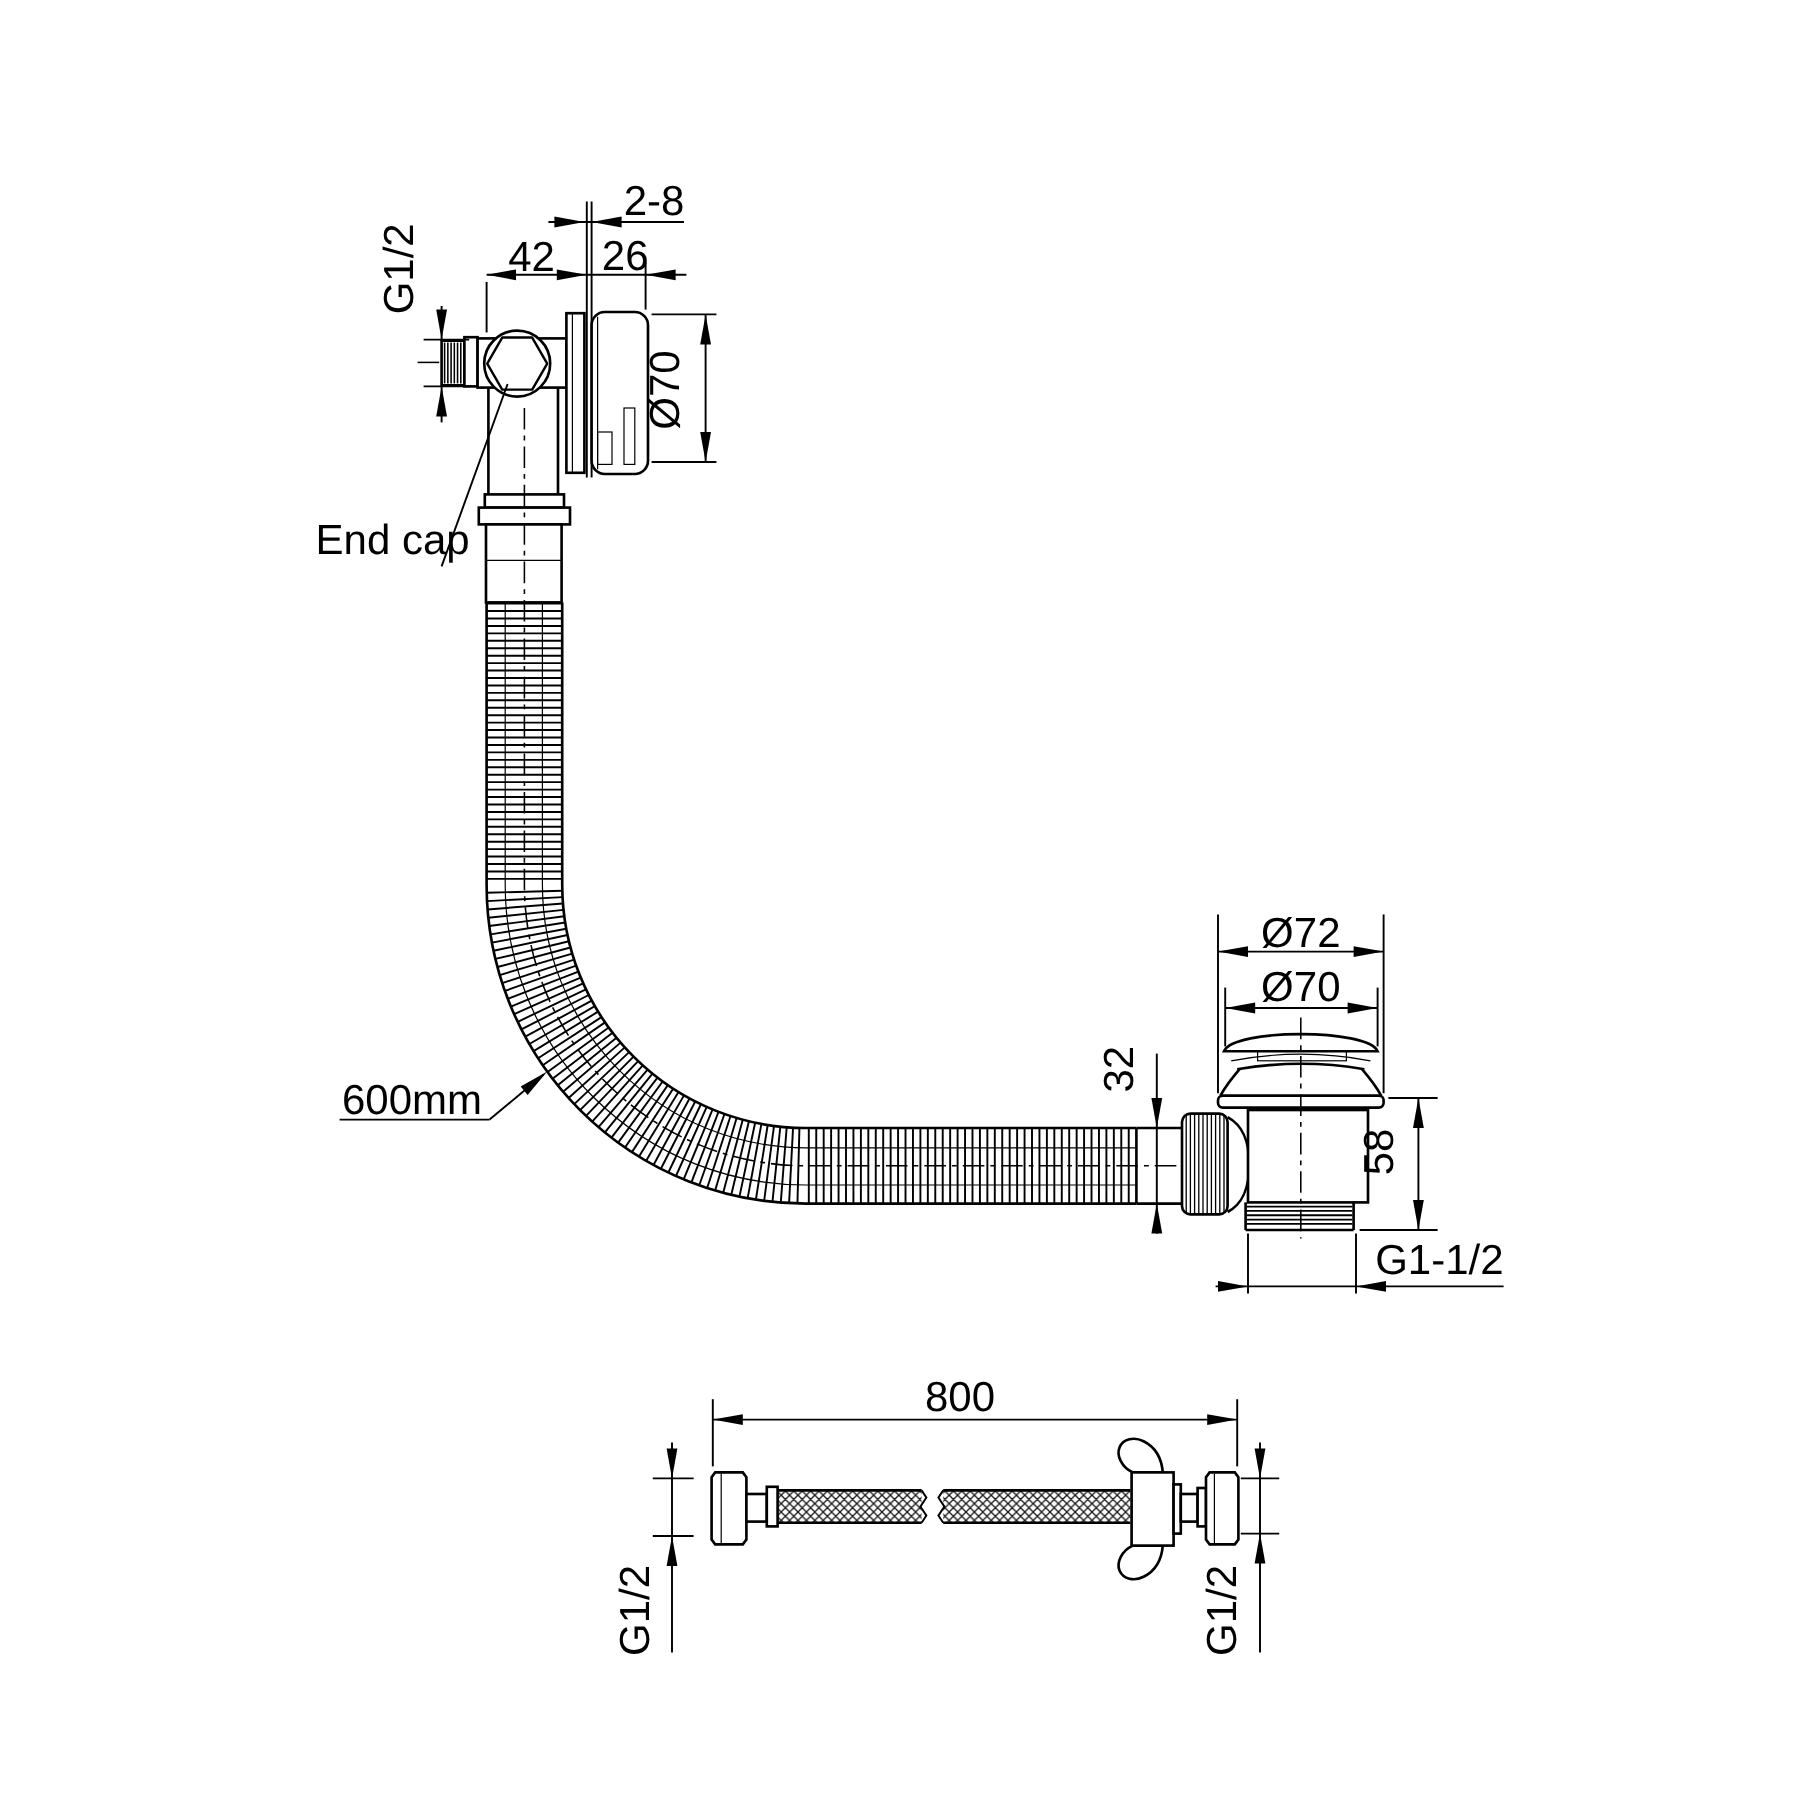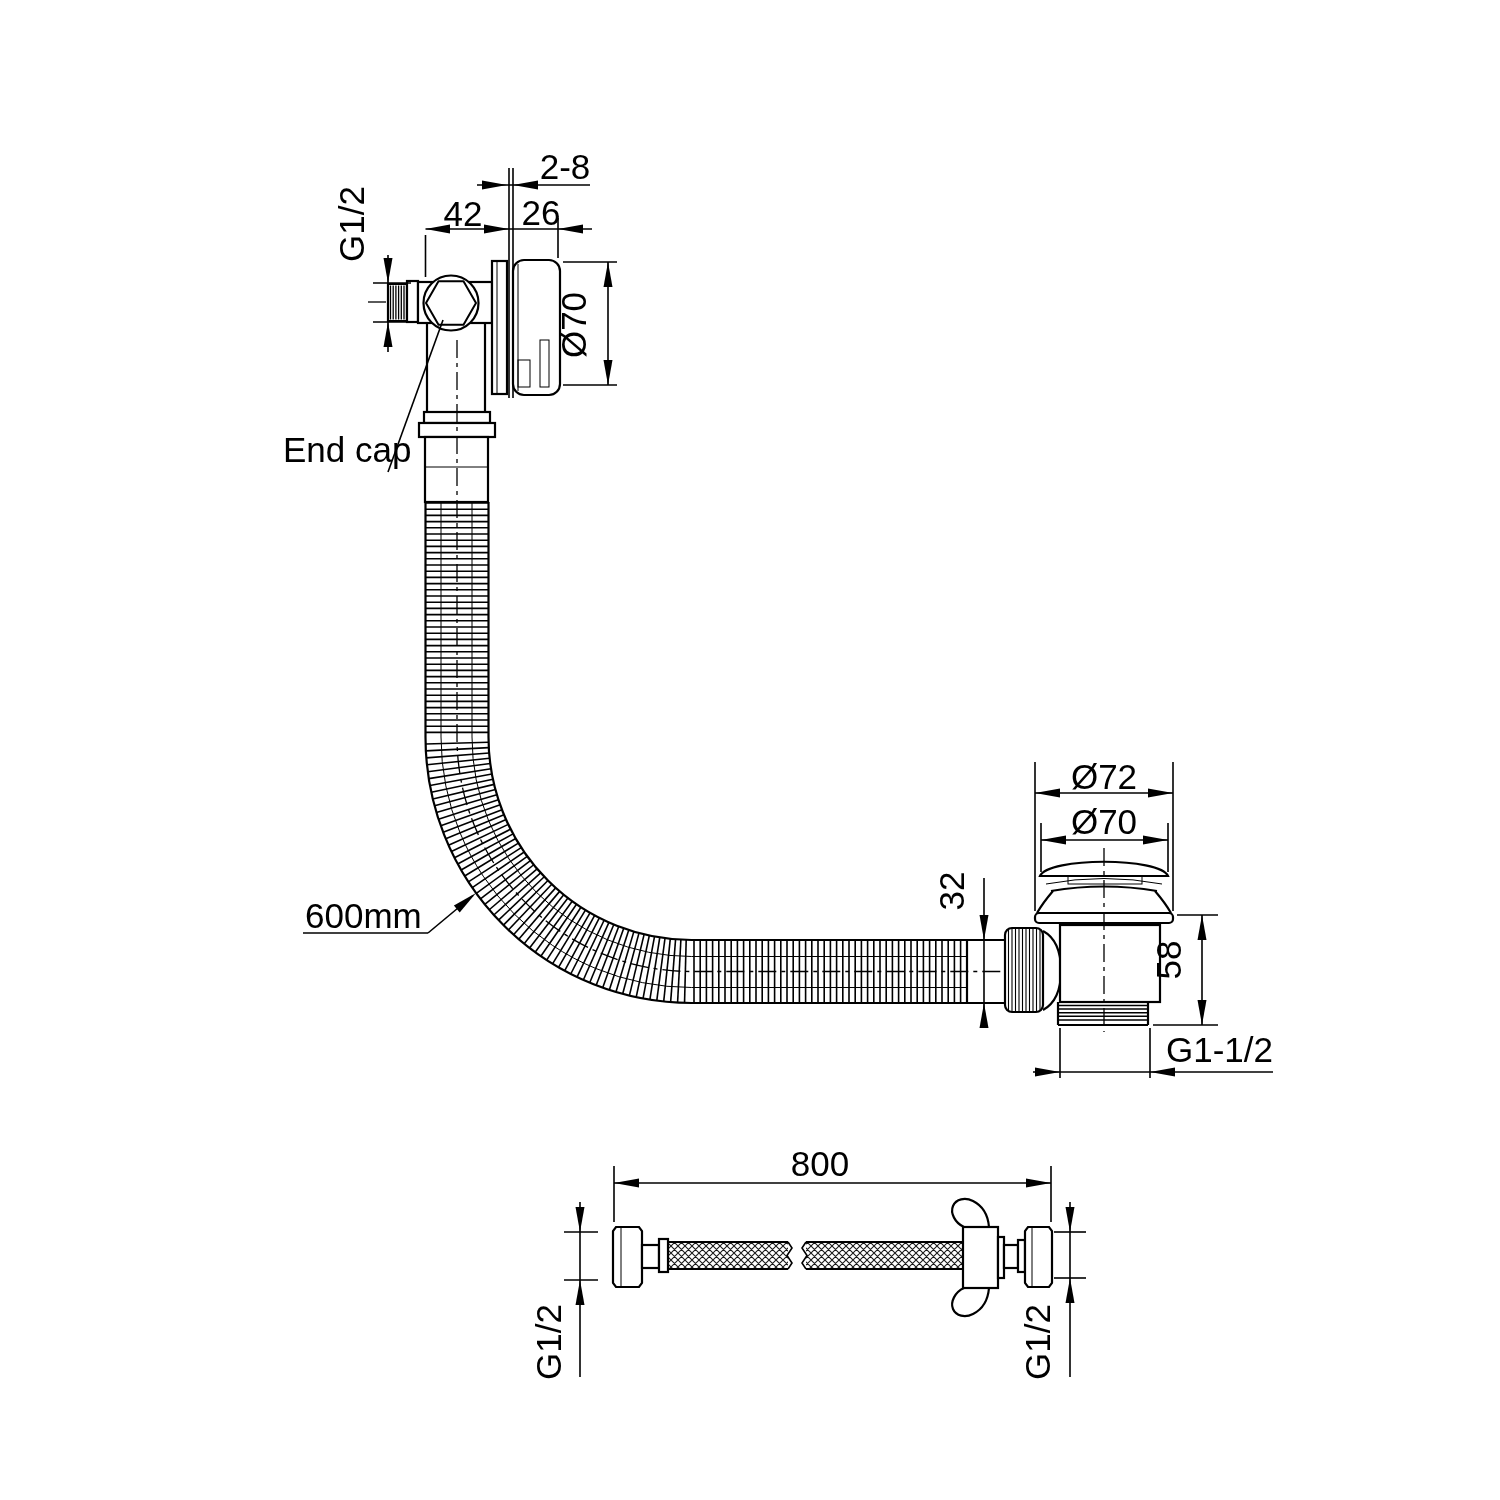--- a/index.html
+++ b/index.html
@@ -1,16 +1,16 @@
 <!DOCTYPE html>
 <html><head>
 <meta charset="utf-8">
 <style>
   html,body{margin:0;padding:0;background:#ffffff;}
-  .stage{width:1340px;height:1500px;background:#fff;position:relative;font-family:"Liberation Sans",sans-serif;margin-left:20px;}
+  .stage{width:1340px;height:1500px;background:#fff;position:relative;font-family:"Liberation Sans",sans-serif;}
   svg{display:block;}
   text{font-family:"Liberation Sans","DejaVu Sans",sans-serif;fill:#000;}
   .dimtxt{font-size:35px;}
   .outline{stroke:#000;stroke-width:2.2;fill:none;}
   .outlinef{stroke:#000;stroke-width:2.2;fill:#fff;}
   .dim{stroke:#000;stroke-width:1.6;fill:none;}
   .thin{stroke:#000;stroke-width:1;fill:none;}
   .arrow{fill:#000;stroke:none;}
   .cl{stroke:#000;stroke-width:1.3;fill:none;stroke-dasharray:18 5 4 5;}
 </style>

